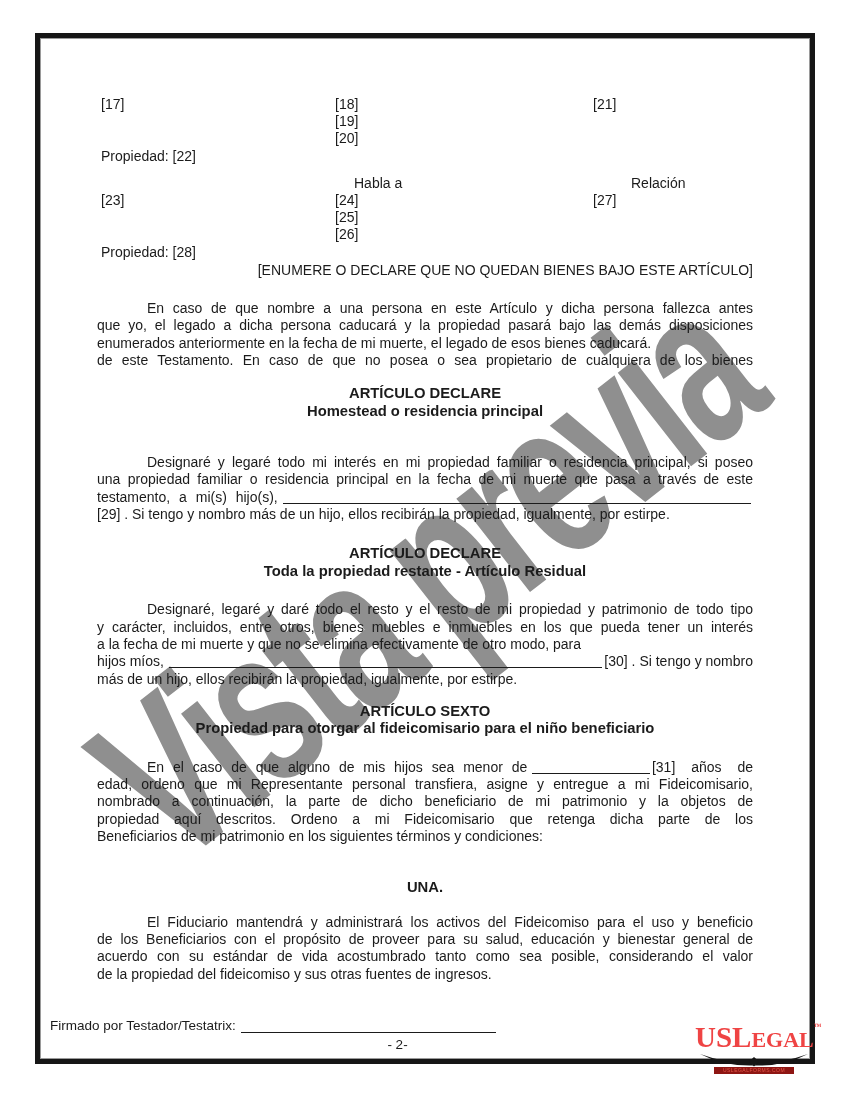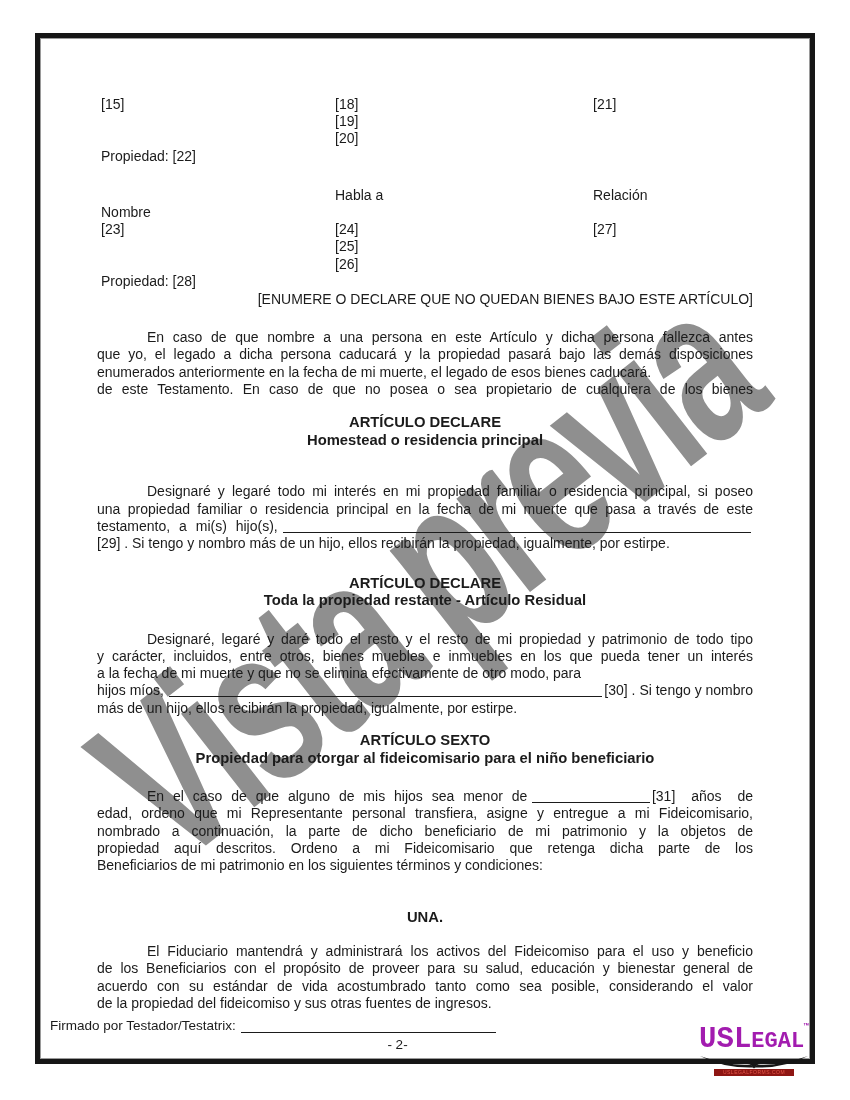--- a/index.html
+++ b/index.html
@@ -7,21 +7,21 @@
         font-family:"Liberation Sans", sans-serif;color:#1b1b1b;}
   .frame{position:absolute;left:35px;top:33px;width:780px;height:1031px;box-sizing:border-box;
          border:5px solid #161616;box-shadow:inset 0 0 0 1px #9a9a9a;overflow:hidden;background:#fff;}
   .watermark{position:absolute;left:50%;top:538px;z-index:0;white-space:nowrap;
              transform:translate(-50%,-50%) rotate(-38deg) scaleY(1.5);
              font-weight:bold;font-size:150px;letter-spacing:-7px;color:#8f8f8f;
              font-family:"Liberation Sans", sans-serif;}
   .content{position:relative;z-index:1;padding:58px 57px 0 57px;font-size:14px;line-height:17.3px;}
   
   .crow{display:flex;height:17.2px;}
-  .crow.gap{margin-top:22px;}
+  .crow.gap{margin-top:10px;gap:19px;}
   .c0{width:238px;padding-left:4px;box-sizing:border-box;}
   .c1{width:258px;}
   .c2{flex:1;}
   
   .ln{height:17.3px;overflow:visible;}
   .j{text-align:justify;text-align-last:justify;}
   .ind{text-indent:50px;}
   .fl{display:flex;text-indent:0;}
   .fl.ind{padding-left:50px;}
   .pre,.post{flex:0 0 auto;white-space:pre;}
@@ -32,42 +32,42 @@
   .art-title{font-weight:bold;text-align:center;font-size:14.8px;line-height:17.5px;}
   .art-sub{font-weight:bold;text-align:center;font-size:14.8px;line-height:17.5px;}
   .mt16{margin-top:16px;} .mt15{margin-top:15px;} .mt19{margin-top:34px;}
   .mt21{margin-top:21px;} .mt22{margin-top:22px;} .mt17{margin-top:17px;}
   
   .sig{position:absolute;left:10px;top:980px;z-index:2;font-size:13.5px;display:flex;align-items:flex-end;}
   .sigline{display:inline-block;width:255px;border-bottom:1.4px solid #1b1b1b;height:13px;margin-left:5px;}
   .pnum{position:absolute;left:0;right:55px;top:999px;z-index:2;text-align:center;font-size:13.5px;}
   
   .logo{position:absolute;right:37px;top:1014px;z-index:3;width:118px;text-align:center;}
-  .logo-text{font-family:Liberation Mono, monospace;font-weight:bold;font-size:29px;line-height:26px;
-             color:#a21caf;letter-spacing:0px;white-space:nowrap;}
+  .logo-text{font-family:Liberation Serif, serif;font-weight:bold;font-size:29px;line-height:26px;
+             color:#ef4444;letter-spacing:0px;white-space:nowrap;}
   .logo-text .small{font-size:22px;}
   .logo-text sup{font-size:8px;vertical-align:18px;letter-spacing:0;}
   .wings{display:block;margin:-1px auto 0 auto;}
   .logo-bar{margin:0 auto;width:80px;height:7px;background:#8e1613;color:#e2564a;
             font-size:5px;line-height:7px;letter-spacing:0.5px;overflow:hidden;
             font-family:"Liberation Sans", sans-serif;}
 </style>
 </head>
 <body>
 
 <div class="page">
   <div class="frame">
 
     <div class="watermark">Vista previa</div>
 
     <div class="content">
 
       <div>
         <div class="crow">
-            <span class="c0">[15]</span>
+            <span class="c0">[17]</span>
             <span class="c1">[18]</span>
             <span class="c2">[21]</span>
           </div>
         <div class="crow">
             <span class="c0"></span>
             <span class="c1">[19]</span>
             <span class="c2"></span>
           </div>
         <div class="crow">
             <span class="c0"></span>
@@ -76,25 +76,20 @@
           </div>
         <div class="crow">
             <span class="c0">Propiedad: [22]</span>
             <span class="c1"></span>
             <span class="c2"></span>
           </div>
         <div class="crow gap">
             <span class="c0"></span>
             <span class="c1">Habla a</span>
             <span class="c2">Relación</span>
-          </div>
-        <div class="crow">
-            <span class="c0">Nombre</span>
-            <span class="c1"></span>
-            <span class="c2"></span>
           </div>
         <div class="crow">
             <span class="c0">[23]</span>
             <span class="c1">[24]</span>
             <span class="c2">[27]</span>
           </div>
         <div class="crow">
             <span class="c0"></span>
             <span class="c1">[25]</span>
             <span class="c2"></span>

